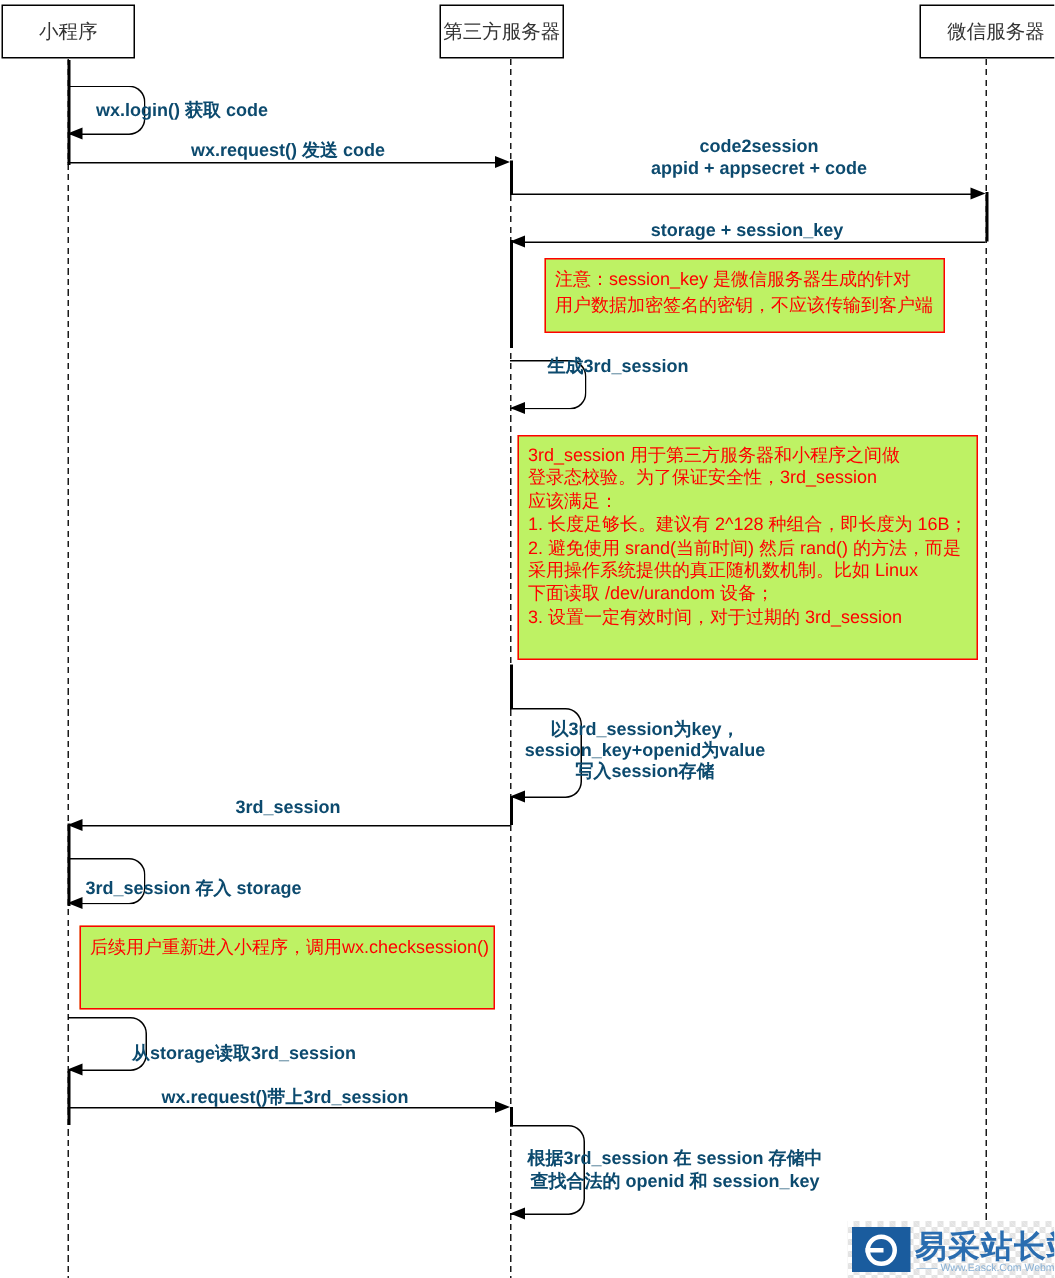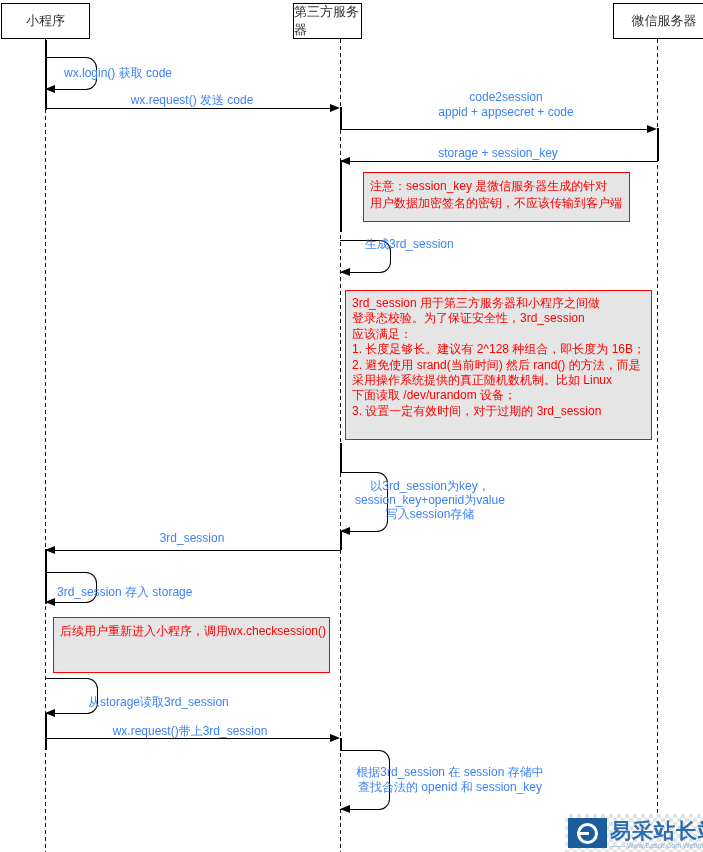--- a/index.html
+++ b/index.html
@@ -18,31 +18,31 @@
     position:absolute;width:1px;
     background:repeating-linear-gradient(to bottom,#1a1a1a 0 4px,transparent 4px 7px);
   }
   .solidseg{position:absolute;width:1.5px;background:#000;}
   
   .mline{position:absolute;height:1.5px;background:#000;}
   .ah-r{position:absolute;width:0;height:0;border-style:solid;
         border-width:4.5px 0 4.5px 10px;border-color:transparent transparent transparent #000;}
   .ah-l{position:absolute;width:0;height:0;border-style:solid;
         border-width:4.5px 10px 4.5px 0;border-color:transparent #000 transparent transparent;}
-  .mlabel{position:absolute;font-size:12px;color:#3b82f6;white-space:nowrap;}
+  .mlabel{position:absolute;font-size:12px;color:#0c4a6e;white-space:nowrap;font-weight:bold;}
   .center{transform:translateX(-50%);text-align:center;}
   .mlabel .ln{line-height:15px;margin-left:16px;}
   
   .loop{
     position:absolute;box-sizing:border-box;background:transparent;
     border:1.5px solid #000;border-left:none;border-radius:0 11px 11px 0;
   }
   
   .note{
-    position:absolute;box-sizing:border-box;background:#e5e5e5;border:1px solid #ff0000;
+    position:absolute;box-sizing:border-box;background:#bef264;border:1px solid #ff0000;
     color:#ff0000;font-size:12px;padding:5px 6px;overflow:hidden;
   }
   .note .ln{white-space:nowrap;}
   .note2 .ln{line-height:15.4px;}
   .note13 .ln{line-height:17px;}
   
   .wm{
     position:absolute;left:565px;top:814px;width:138px;height:38px;
     background-color:#fff;
     background-image:
@@ -84,21 +84,21 @@
   <div class="solidseg" style="left:340px;top:107px;height:23px"></div>
   <div class="solidseg" style="left:340px;top:160px;height:72px"></div>
   <div class="solidseg" style="left:340px;top:443px;height:29px"></div>
   <div class="solidseg" style="left:340px;top:531px;height:19px"></div>
   <div class="solidseg" style="left:340px;top:738px;height:13px"></div>
   <div class="solidseg" style="left:657px;top:128px;height:33px"></div>
 
   <div class="actor" style="left:1px;width:89px">
     <span>小程序</span>
   </div>
-  <div class="actor" style="left:293px;width:69px">
+  <div class="actor" style="left:293px;width:83px">
     <span>第三方服务器</span>
   </div>
   <div class="actor" style="left:613px;width:102px">
     <span>微信服务器</span>
   </div>
 
   <div>
     <div class="loop" style="left:45px;top:57px;width:52px;height:33px"></div>
     <div class="ah-l" style="left:45px;top:85px"></div>
     <div class="mlabel" style="left:64px;top:65px">wx.login() 获取 code</div>

